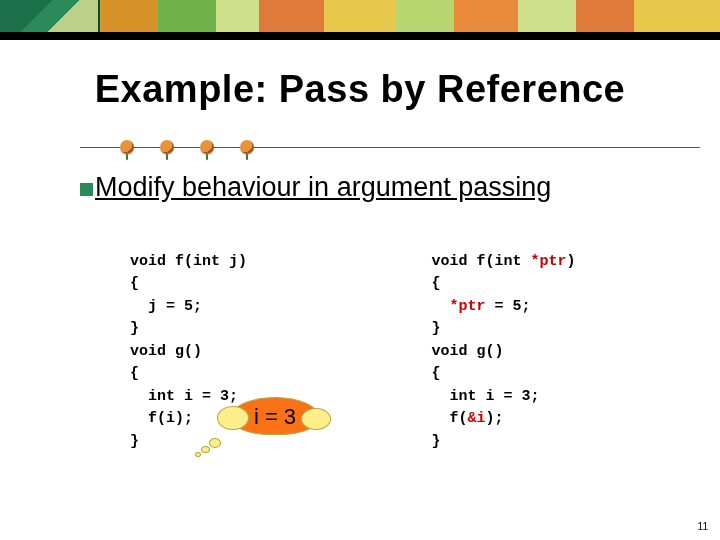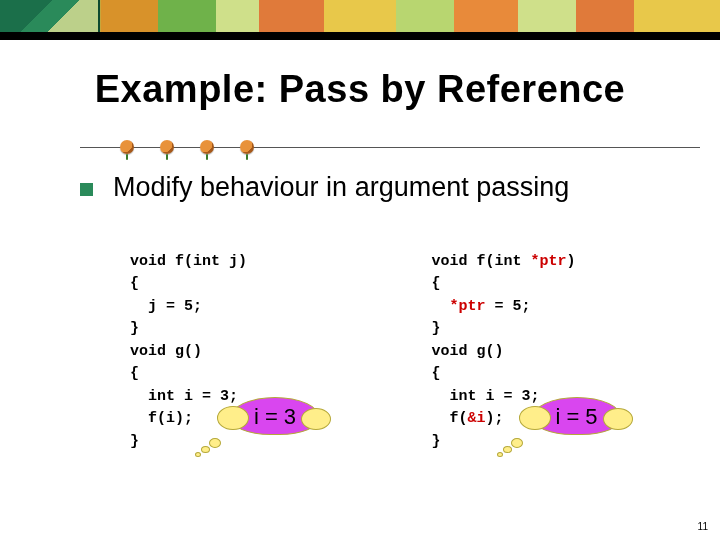--- a/index.html
+++ b/index.html
@@ -74,21 +74,22 @@
   .f2 { left: 60px; }
   .f3 { left: 100px; }
   .f4 { left: 140px; }
 
   .bullet-row {
     position: absolute;
     left: 80px;
     top: 172px;
     display: flex;
     align-items: center;
-    gap: 20px;
+    gap: 2px;
+    text-decoration: underline;
   }
   .sq-bullet {
     width: 13px; height: 13px;
     background: #2a8a5a;
     flex: none;
     margin-top: 4px;
   }
   .bullet-text {
     font-size: 27px;
   }
@@ -107,21 +108,21 @@
     font-size: 15px;
     font-weight: bold;
     line-height: 1.5;
     white-space: pre;
     position: relative;
   }
   .red { color: #c00; font-weight: bold; }
 
   .cloud {
     position: absolute;
-    background: #d946ef;
+    background: #f97316;
     border: 1.5px solid #b5a83a;
     border-radius: 50% 50% 45% 45% / 55% 55% 45% 45%;
     display: flex;
     align-items: center;
     justify-content: center;
     font-family: Arial, sans-serif;
     font-size: 22px;
     font-weight: normal;
   }
   .cloud::before, .cloud::after {
@@ -202,21 +203,17 @@
   <div class="code-col">
 <span><span>void f(int </span><span class="red">*ptr</span><span>)</span></span>
 <span>{</span>
 <span><span>  </span><span class="red">*ptr</span><span> = 5;</span></span>
 <span>}</span>
 <span>void g()</span>
 <span>{</span>
 <span>  int i = 3;</span>
 <span><span>  f(</span><span class="red">&amp;i</span><span>);</span></span>
 <span>}</span>
-    <div class="cloud cloud-right">
-      <div class="bubbles"><span class="b1"></span><span class="b2"></span><span class="b3"></span></div>
-      <span class="val">i = 5</span>
-    </div>
   </div>
 
 </div>
 
 <div class="pagenum">11</div>
 
 </body></html>

